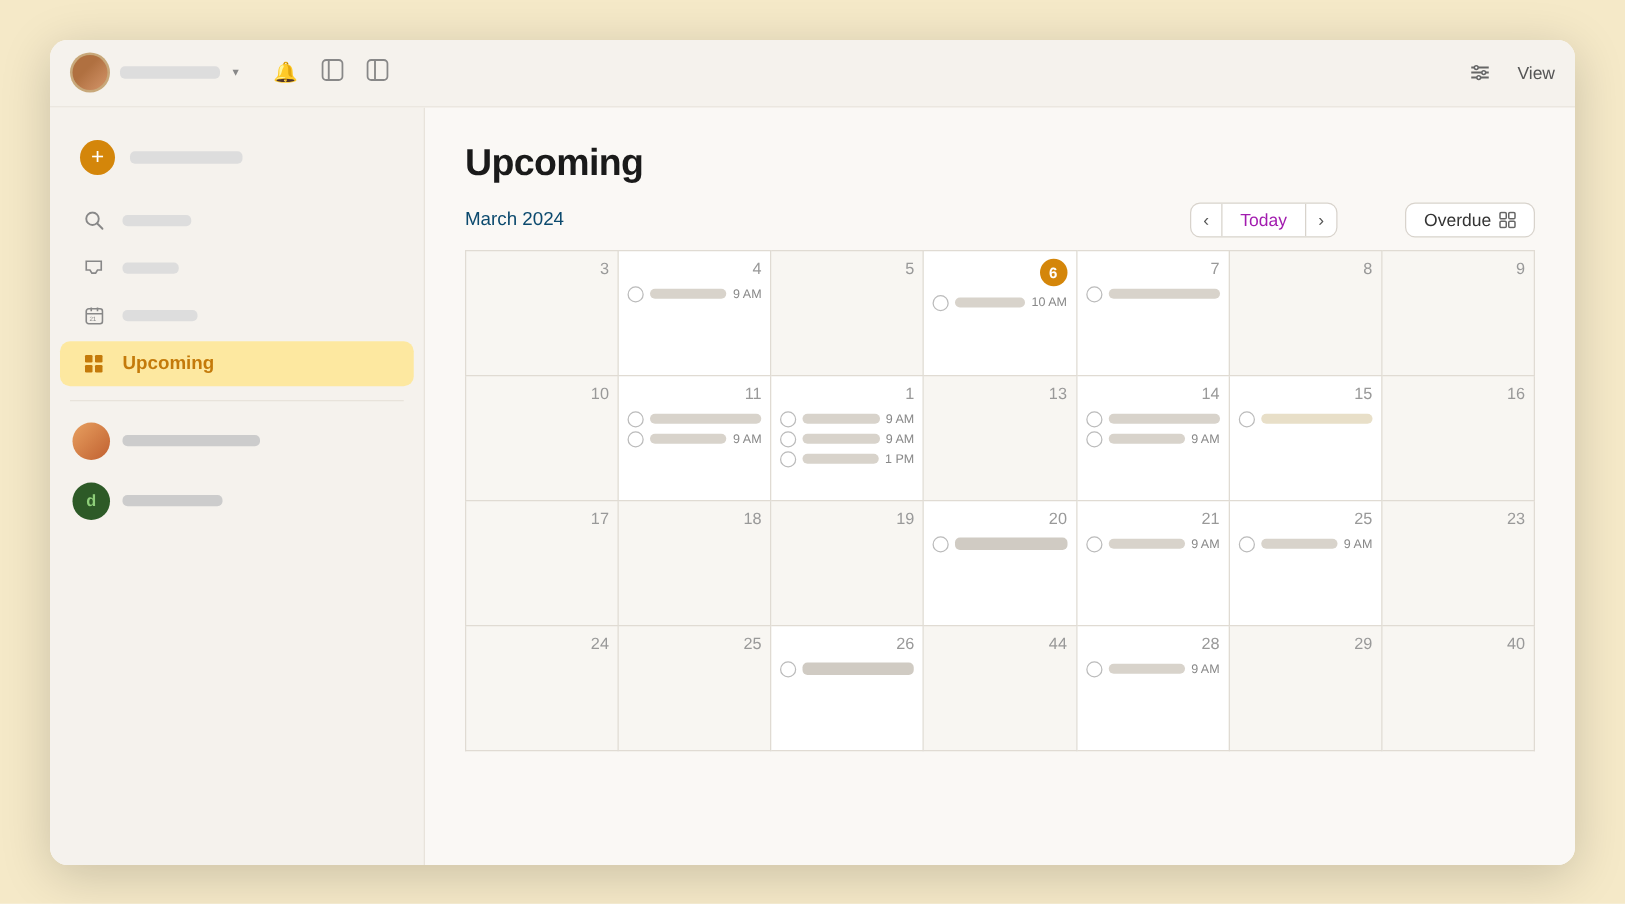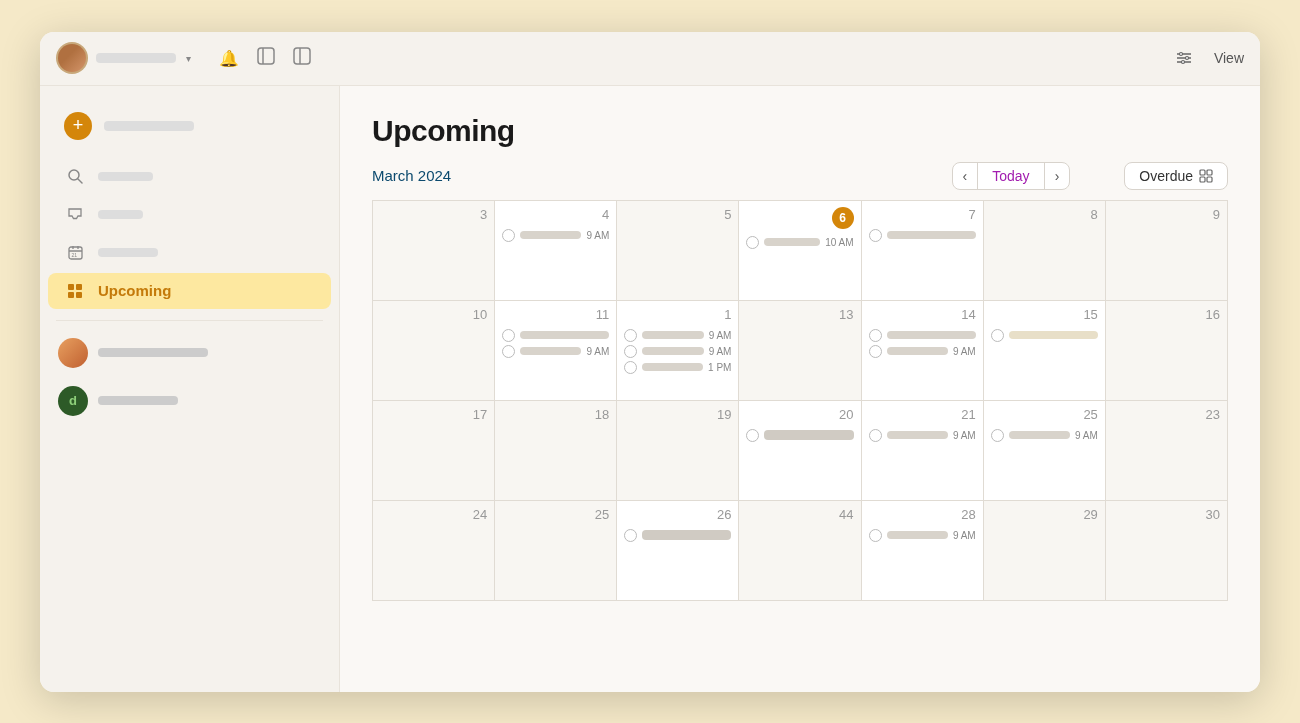--- a/index.html
+++ b/index.html
@@ -718,21 +718,21 @@
                     <span class="event-time">9 AM</span>
                   </div>
                 </td>
                 <td class="empty-day">
                   <div class="day-cell-header">
                     <span class="day-num">29</span>
                   </div>
                 </td>
                 <td class="empty-day">
                   <div class="day-cell-header">
-                    <span class="day-num">30</span>
+                    <span class="day-num">40</span>
                   </div>
                 </td>
               </tr>
             </tbody>
         </table>
       </div>
     </div>
   </div>
 </div>
 

